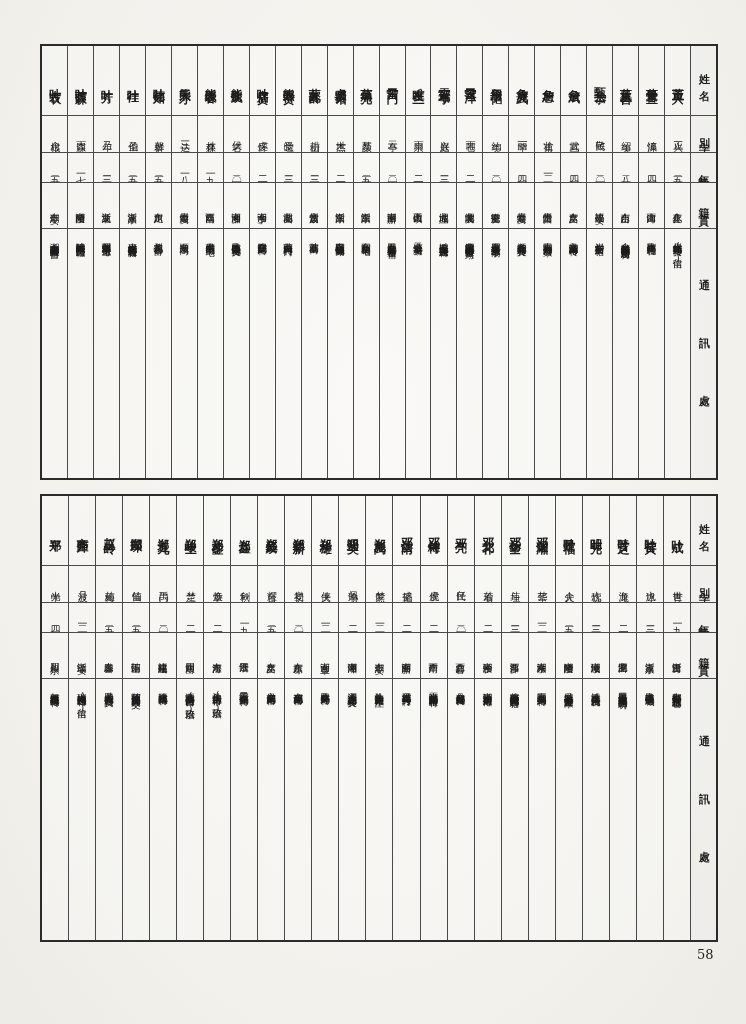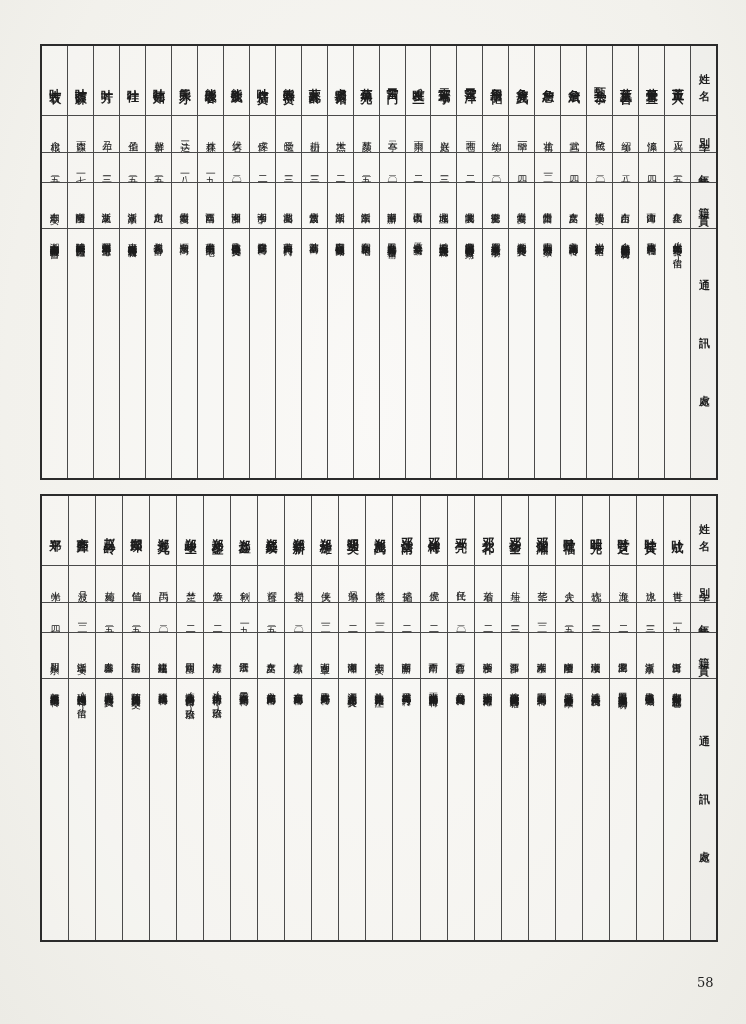--- a/index.html
+++ b/index.html
@@ -58,21 +58,21 @@
   .head .vtxt{font-weight:700;font-size:11px;}
   .head .c-name .vtxt{letter-spacing:16px;}
   .head .c-zi .vtxt{letter-spacing:5px;}
   .head .c-age .vtxt{letter-spacing:3px;}
   .head .c-place .vtxt{letter-spacing:8px;}
   .head .c-addr{align-items:center;}
   .head .c-addr .vtxt{letter-spacing:58px;}
   .pageno{
     position:absolute;left:697px;top:947px;
     font-family:"DejaVu Serif", serif;
-    font-size:13px;color:#222;margin-top:28px;
+    font-size:13px;color:#222;
   }
 </style>
 </head>
 <body>
 
 <div class="sheet">
   <div class="tables">
 
     <div class="block block-upper">
       <div class="col head">

